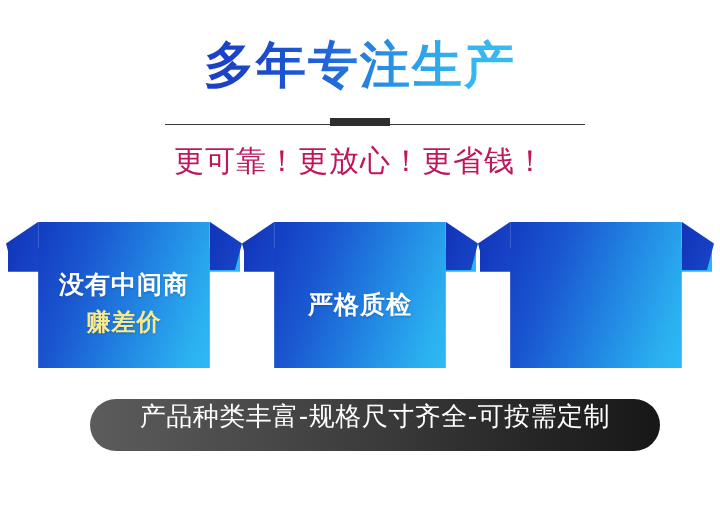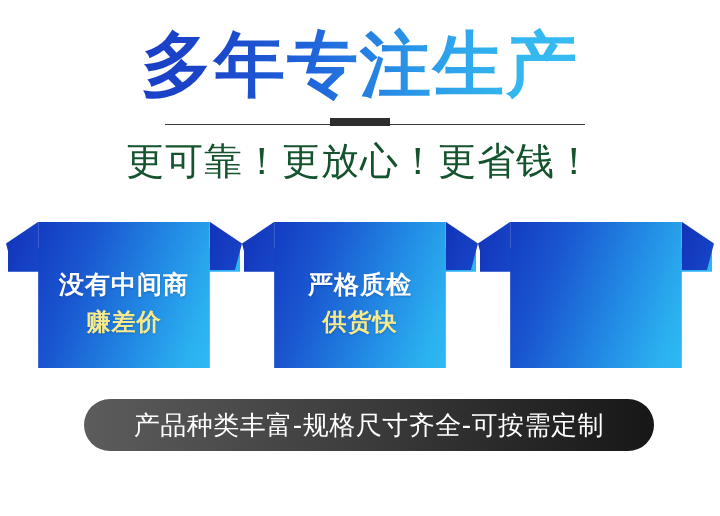--- a/index.html
+++ b/index.html
@@ -18,21 +18,21 @@
 
   
   .headline-wrap{
     position:absolute;
     left:0;top:24px;
     width:720px;
     text-align:center;
   }
   .headline{
     display:inline-block;
-    font-size:71px;
+    font-size:50px;
     line-height:82px;
     font-weight:bold;
     letter-spacing:2px;
     background:linear-gradient(90deg,#1a3fc6 0%,#1b46c8 16%,#1f63da 38%,#2a9ae9 64%,#34b6ef 84%,#36bbf2 100%);
     -webkit-background-clip:text;
     background-clip:text;
     color:transparent;
     -webkit-text-fill-color:transparent;
     white-space:nowrap;
     font-family:"DejaVu Sans","Liberation Sans",sans-serif;
@@ -54,23 +54,23 @@
 
   
   .subtitle-wrap{
     position:absolute;
     left:0;top:141px;
     width:720px;
     text-align:center;
   }
   .subtitle{
     display:inline-block;
-    font-size:38px;
+    font-size:30px;
     line-height:40px;
-    color:#14532d;
+    color:#be185d;
     letter-spacing:1px;
     white-space:nowrap;
     font-family:"DejaVu Sans","Liberation Sans",sans-serif;
   }
 
   
   .cards{
     position:absolute;
     left:0;top:222px;
     width:720px;height:150px;
@@ -167,26 +167,25 @@
     color:#f6ea8c;
     letter-spacing:1px;
     white-space:nowrap;
     text-shadow:0 1px 2px rgba(0,30,90,0.28);
     font-family:"DejaVu Sans","Liberation Sans",sans-serif;
   }
 
   
   .pill{
     position:absolute;
-    left:84px;top:399px;
+    left:90px;top:399px;
     width:570px;height:52px;
     border-radius:26px;
     background:linear-gradient(90deg,#5c5c5c 0%,#4e4e4e 22%,#3a3a3a 52%,#262626 78%,#171717 100%);
     display:flex;
-    align-items:center;
     justify-content:center;
   }
   .pill-text{
     font-size:26px;
     line-height:34px;
     color:#ffffff;
     letter-spacing:0.5px;
     white-space:nowrap;
     font-family:"DejaVu Sans","Liberation Sans",sans-serif;
   }
@@ -218,21 +217,20 @@
         <div class="line-yellow">赚差价</div>
       </div>
     </div>
 
     <div class="card" style="left:244px;">
       <div class="card-shape"></div>
       <div class="wing wing-l"></div>
       <div class="wing wing-r"></div>
       <div class="card-text">
         <div class="line-white">严格质检</div>
-        <div class="line-yellow">供货快</div>
       </div>
     </div>
 
     <div class="card" style="left:480px;">
       <div class="card-shape"></div>
       <div class="wing wing-l"></div>
       <div class="wing wing-r"></div>
       <div class="card-text">
       </div>
     </div>

